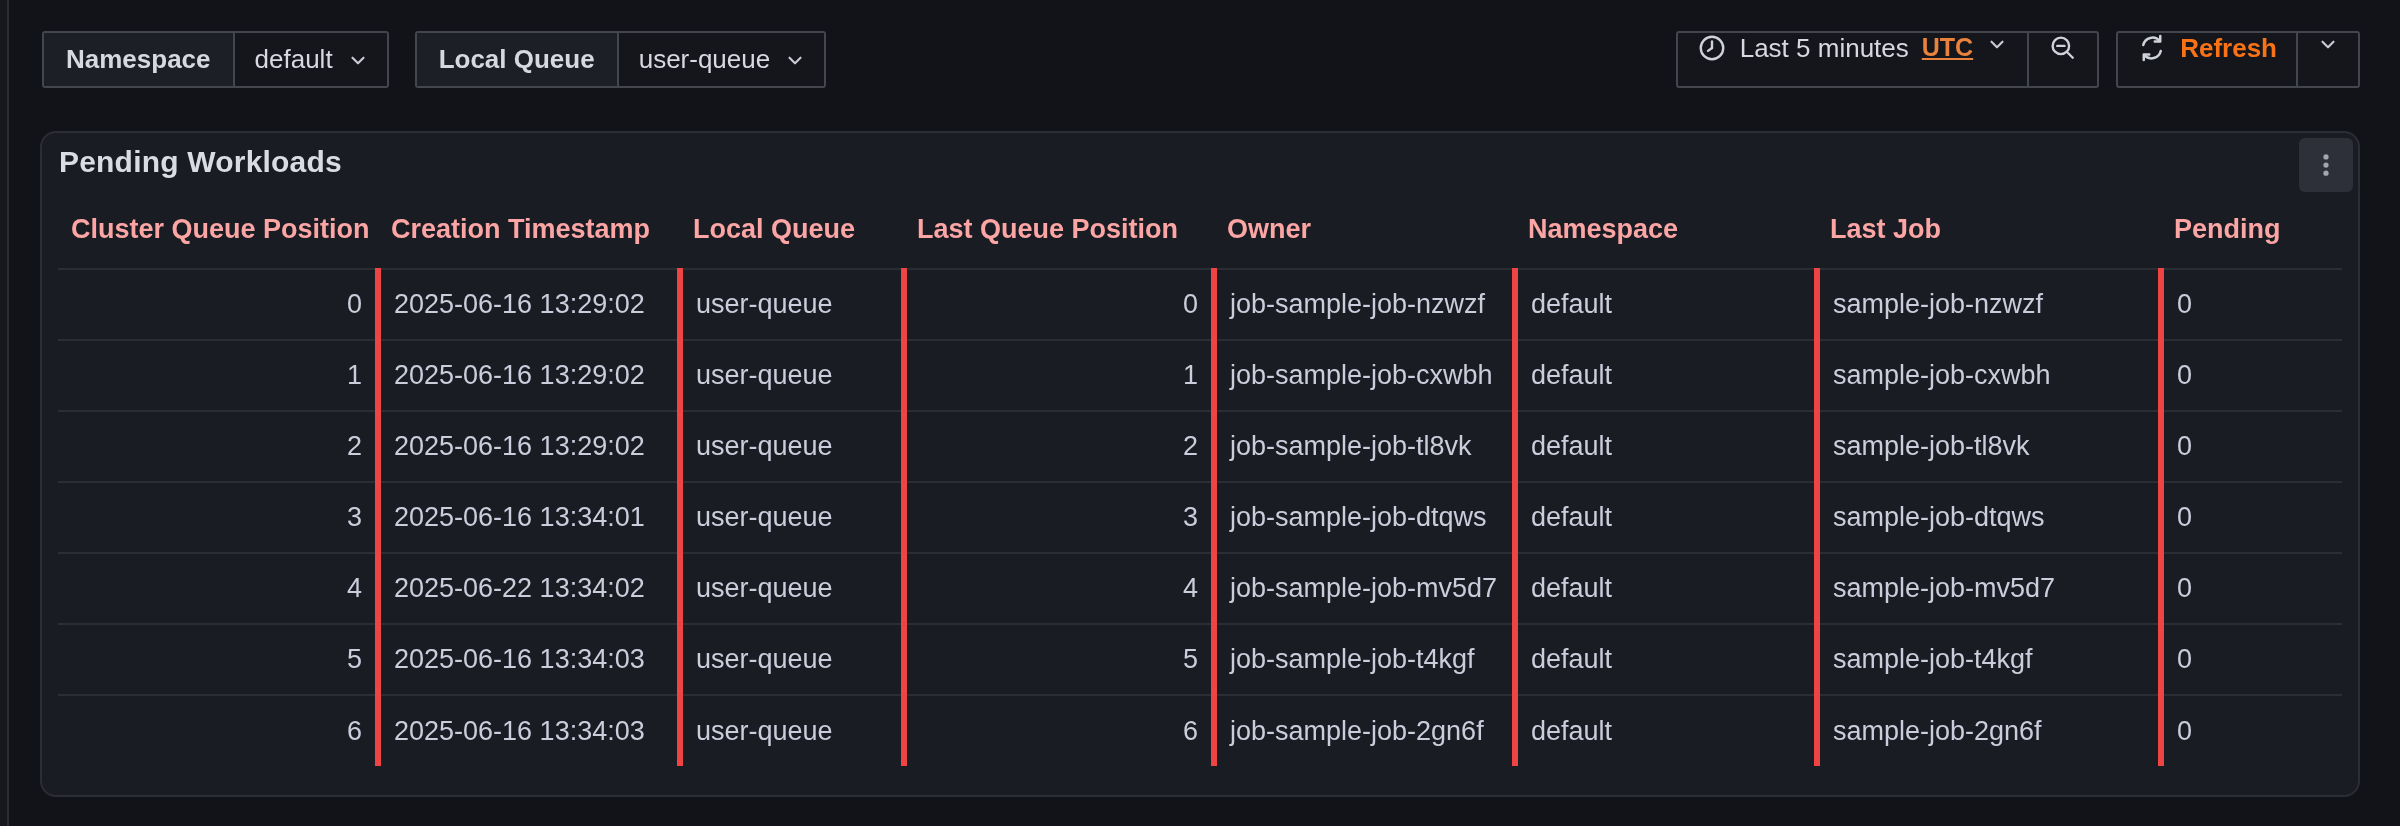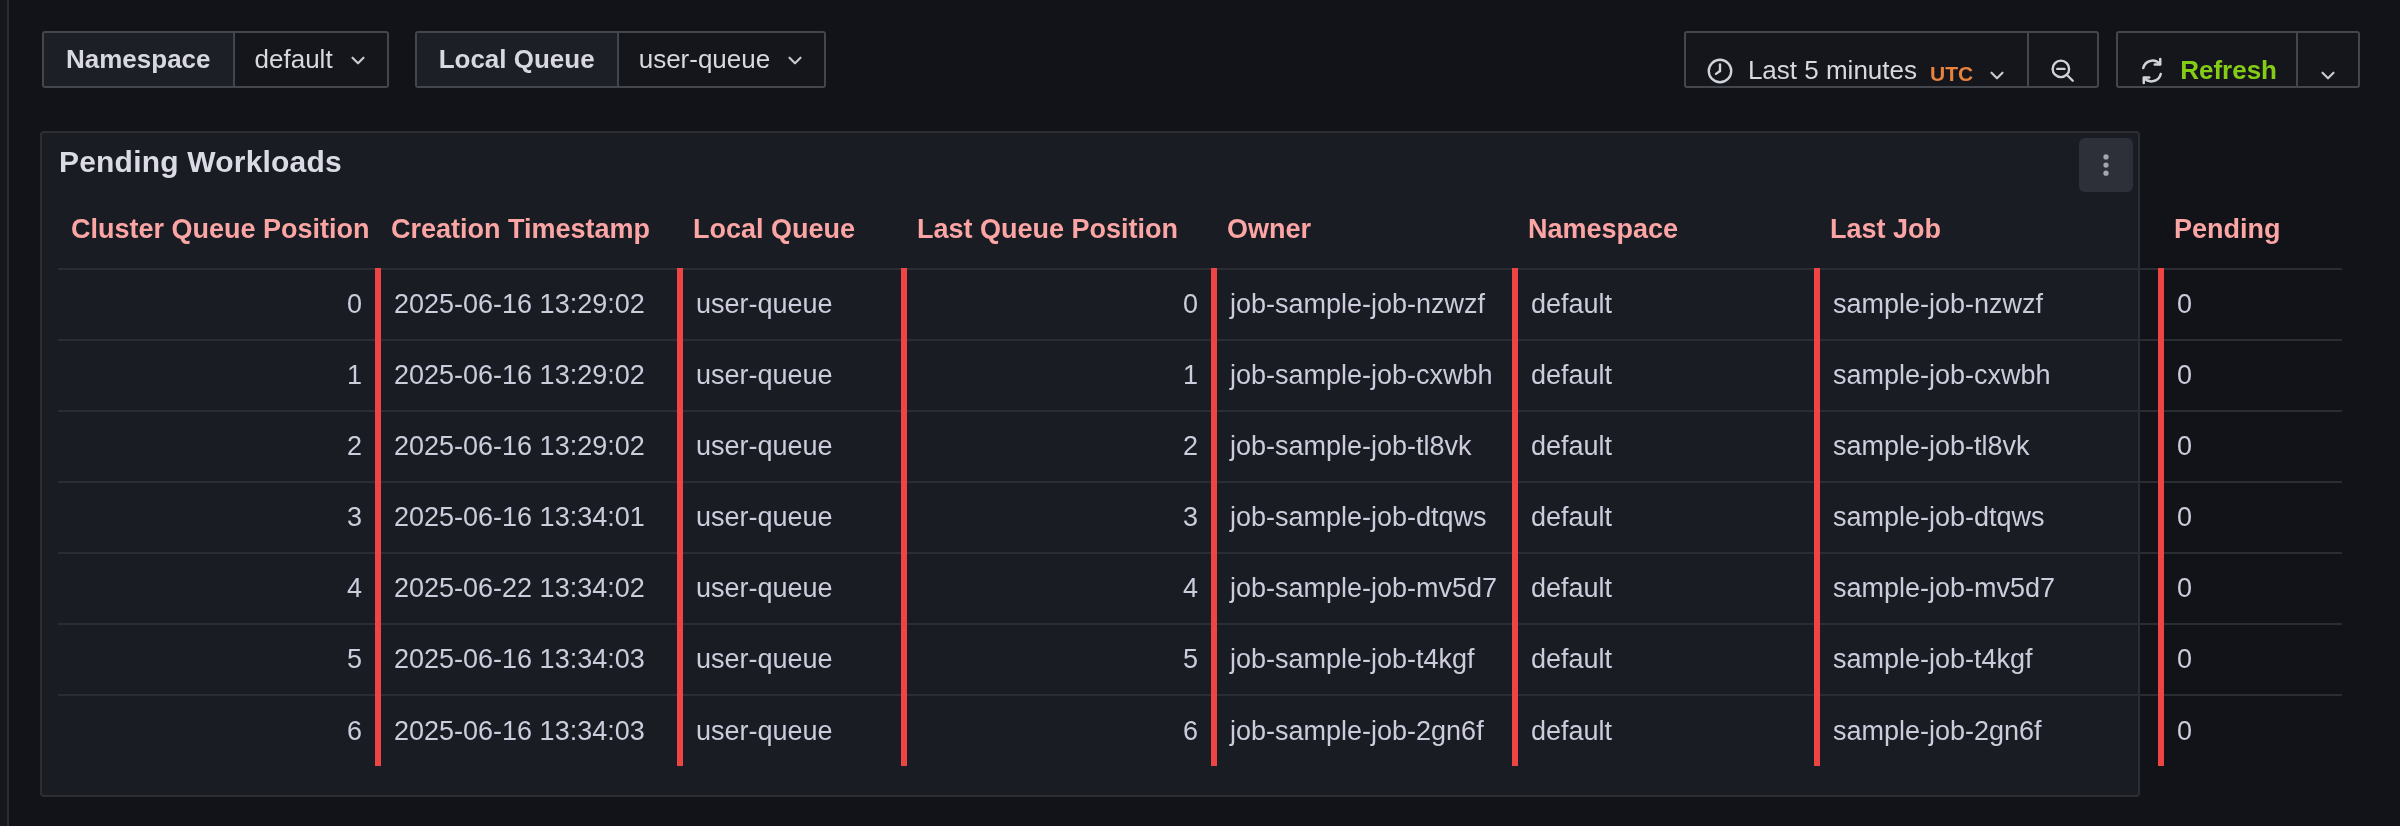--- a/index.html
+++ b/index.html
@@ -32,34 +32,34 @@
   }
   .ctrl-value {
     display:flex; align-items:center; gap:14px; padding:0 18px 0 20px;
     background:#14161b; border-left:2px solid #44464e;
     font-size:26px; color:#d8d9e0; white-space:nowrap; cursor:pointer;
   }
   .gap24 { width:26px; }
   .spacer { flex:1; }
 
   .btn-section {
-    display:flex; align-items:flex-end; gap:13px; padding:0 19px;
+    display:flex; align-items:flex-start; gap:13px; padding:0 19px;
     cursor:pointer; white-space:nowrap;
   }
   .btn-section + .btn-section { border-left:2px solid #44464e; }
   .btn-text { font-size:26px; font-weight:500; color:#d8d9e0; }
-  .btn-text-bold { font-size:26px; font-weight:700; color:#84cc16; }
-  .tz { font-size:21px; font-weight:600; }
+  .btn-text-bold { font-size:26px; font-weight:700; color:#f97316; }
+  .tz { font-size:25px; font-weight:600;text-decoration:underline; }
   .icon { display:inline-flex; align-items:center; justify-content:center; }
   .gap16 { width:17px; }
 
   
   .panel {
-    position:absolute; left:40px; top:131px; width:2100px; height:666px;
-    background:#1a1c23; border:2px solid #2c2e34; border-radius:4px;
+    position:absolute; left:40px; top:131px; width:2320px; height:666px;
+    background:#1a1c23; border:2px solid #2c2e34; border-radius:16px;
   }
   .panel-header {
     height:58px; display:flex; align-items:center; padding:0 8px 0 17px;
     position:relative;
   }
   .panel-title { font-size:30px; font-weight:600; color:#dadbe4; letter-spacing:.2px; cursor:pointer; }
   .kebab-btn {
     position:absolute; top:5px; right:5px; width:54px; height:54px;
     background:#2d3038; border-radius:6px;
     display:flex; align-items:center; justify-content:center; cursor:pointer;

